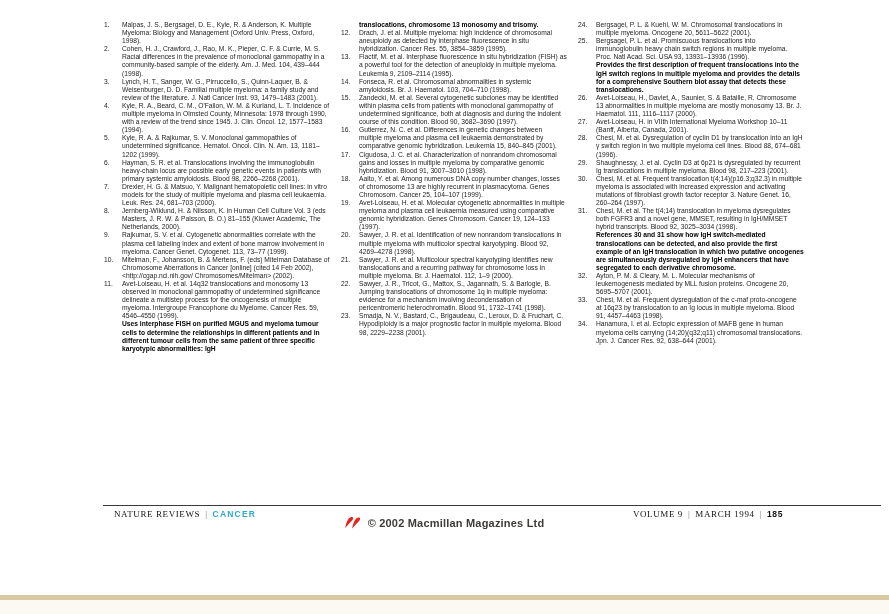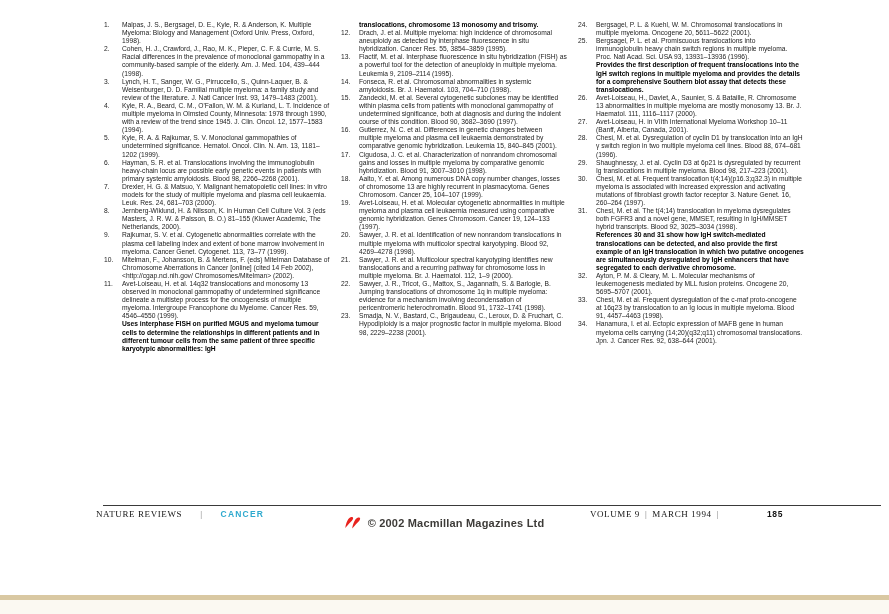--- a/index.html
+++ b/index.html
@@ -18,35 +18,35 @@
   }
   .entry .num{text-align:left;}
   .entry .body{display:block;}
   .entry .text{display:block;}
   .entry .note{display:block;font-weight:bold;color:#000;}
   .footer-rule{
     position:absolute;left:103px;top:505px;width:778px;height:0;
     border-top:1px solid #3a3a3a;
   }
   .footer-left{
-    position:absolute;left:96px;top:509px;
+    position:absolute;left:114px;top:509px;
     font-family:"Liberation Serif", serif;font-size:9px;letter-spacing:0.6px;
-    color:#141414;display:flex;align-items:flex-start;gap:18px;
+    color:#141414;display:flex;align-items:flex-start;gap:5px;
   }
   .footer-left .section{
     font-family:"Liberation Sans", sans-serif;font-weight:bold;
     color:#2ea9ce;font-size:8.5px;letter-spacing:1.2px;
   }
   .footer-sep{color:#7a7a7a;font-weight:normal;}
   .footer-right{
     position:absolute;right:106px;top:509px;
     font-family:"Liberation Serif", serif;font-size:9px;letter-spacing:0.6px;
     color:#141414;display:flex;align-items:baseline;gap:5px;
   }
-  .footer-right .pagenum{font-weight:bold;font-family:"Liberation Sans", sans-serif;font-size:8.5px;margin-left:43px;}
+  .footer-right .pagenum{font-weight:bold;font-family:"Liberation Sans", sans-serif;font-size:8.5px;}
   .copyright-row{
     position:absolute;left:50%;top:516px;transform:translateX(-50%);
     display:flex;align-items:center;gap:6px;
   }
   .copyright-row .cp-text{
     font-family:"Liberation Sans", sans-serif;font-weight:bold;
     font-size:11px;color:#3d3b38;letter-spacing:0.2px;
   }
   .logo{width:17px;height:13px;display:block;}
   .bottom-strip{

